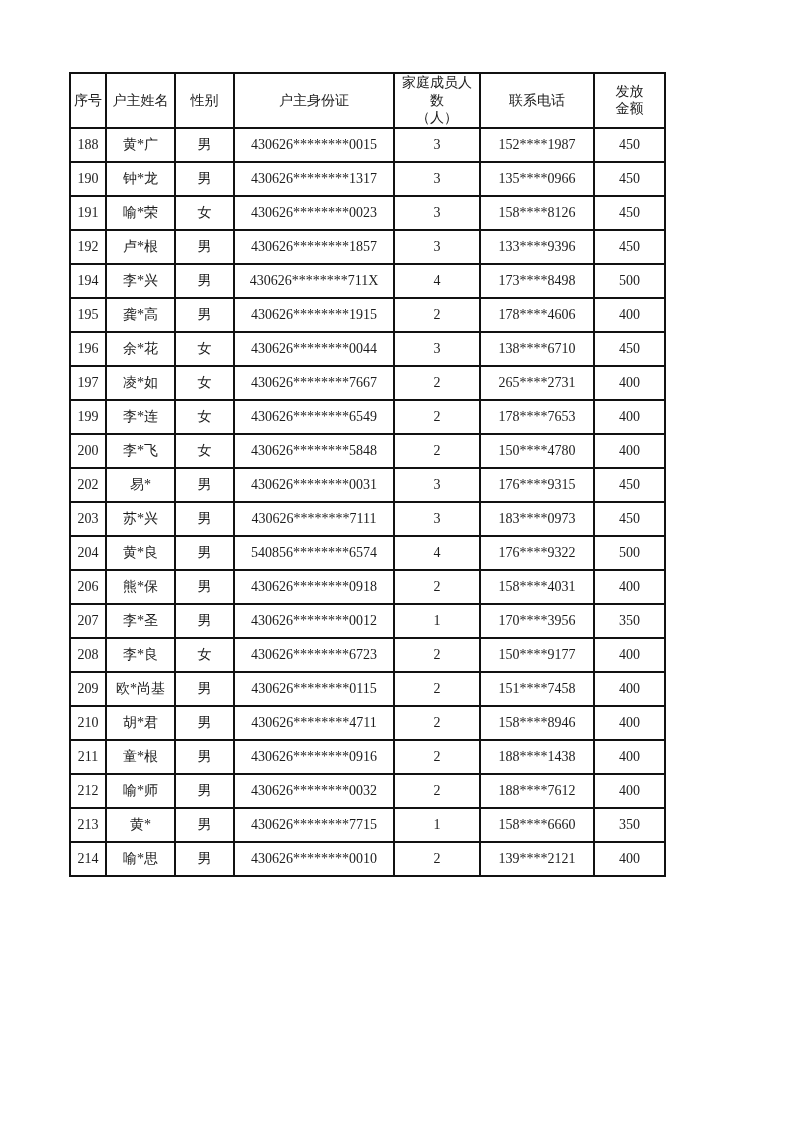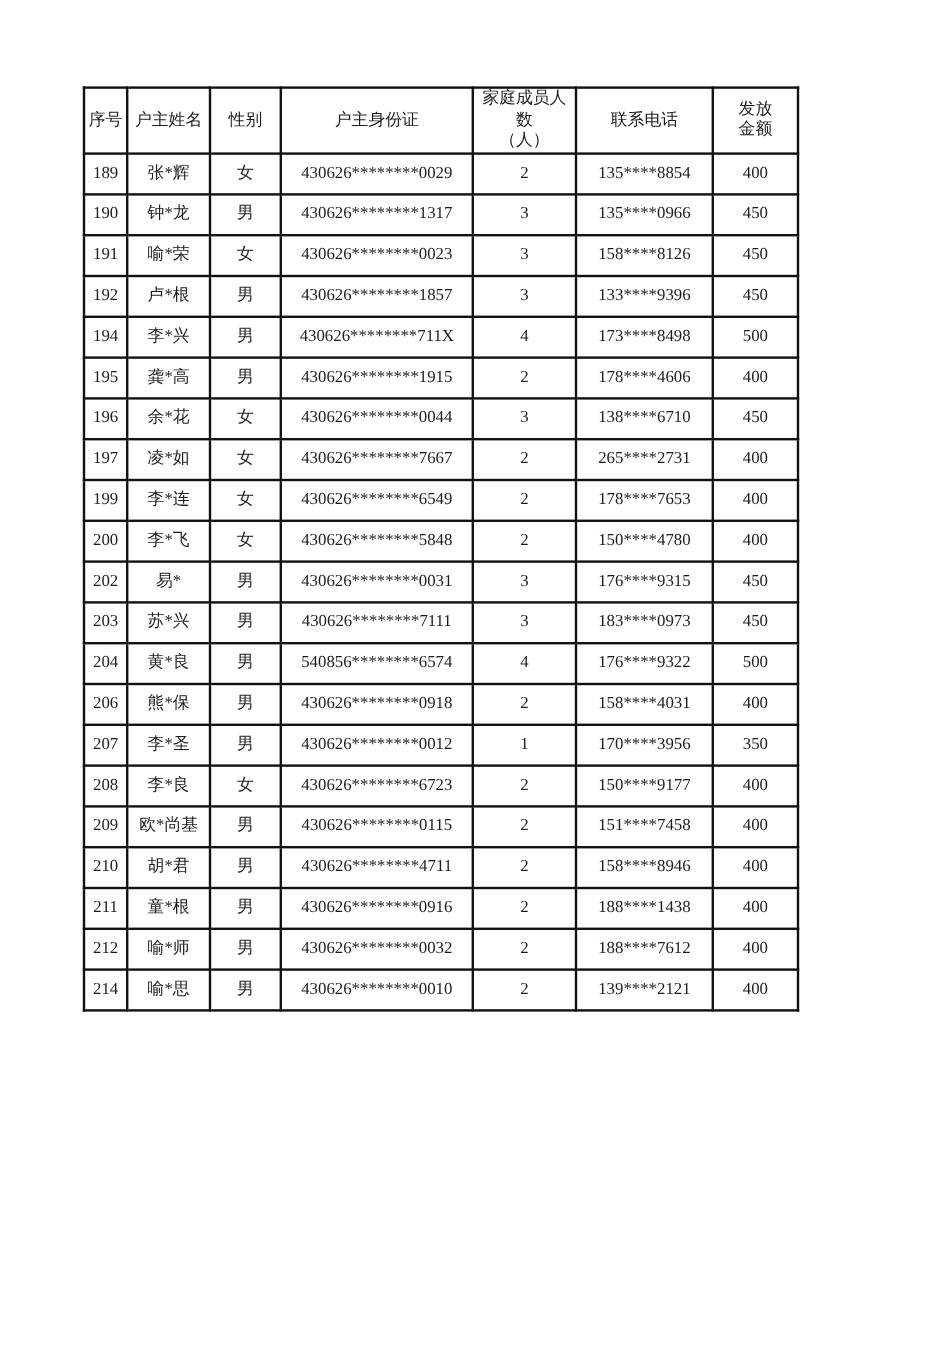--- a/index.html
+++ b/index.html
@@ -73,30 +73,30 @@
         <th>性别</th>
         <th>户主身份证</th>
         <th>家庭成员人数
 （人）</th>
         <th>联系电话</th>
         <th>发放
 金额</th>
       </tr>
     </thead>
     <tbody id="rows">
-
-    <tr>
-      <td>189</td>
-      <td>张*辉</td>
-      <td>女</td>
-      <td>430626********0029</td>
-      <td>2</td>
-      <td>135****8854</td>
-      <td>400</td>
-    </tr>
+    <tr>
+      <td>188</td>
+      <td>黄*广</td>
+      <td>男</td>
+      <td>430626********0015</td>
+      <td>3</td>
+      <td>152****1987</td>
+      <td>450</td>
+    </tr>
+
 
     <tr>
       <td>190</td>
       <td>钟*龙</td>
       <td>男</td>
       <td>430626********1317</td>
       <td>3</td>
       <td>135****0966</td>
       <td>450</td>
     </tr>
@@ -278,20 +278,29 @@
     <tr>
       <td>212</td>
       <td>喻*师</td>
       <td>男</td>
       <td>430626********0032</td>
       <td>2</td>
       <td>188****7612</td>
       <td>400</td>
     </tr>
 
+    <tr>
+      <td>213</td>
+      <td>黄*</td>
+      <td>男</td>
+      <td>430626********7715</td>
+      <td>1</td>
+      <td>158****6660</td>
+      <td>350</td>
+    </tr>
 
     <tr>
       <td>214</td>
       <td>喻*思</td>
       <td>男</td>
       <td>430626********0010</td>
       <td>2</td>
       <td>139****2121</td>
       <td>400</td>
     </tr>

